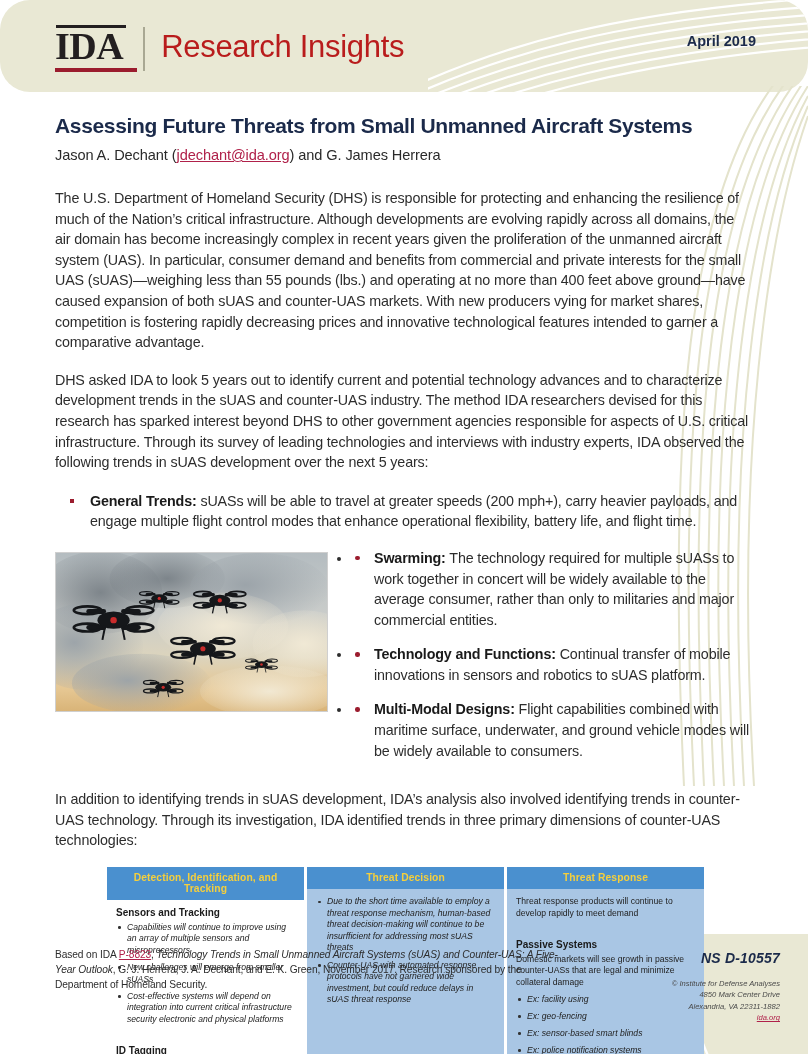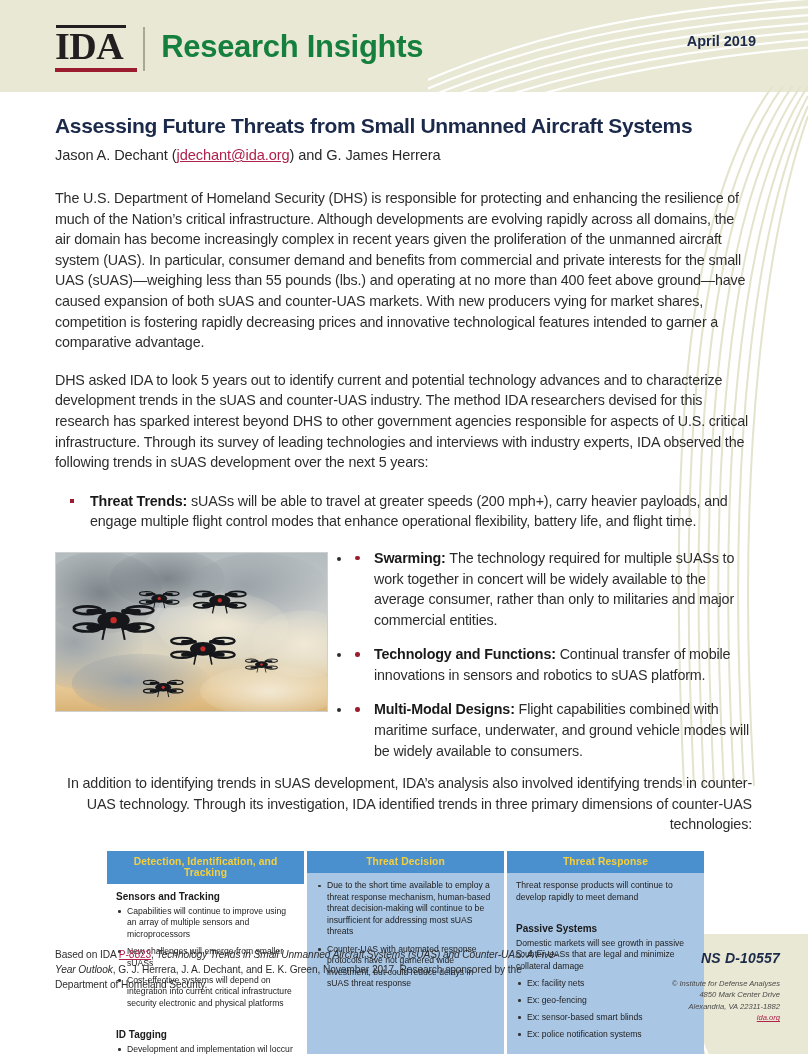--- a/index.html
+++ b/index.html
@@ -19,20 +19,21 @@
     background: #ffffff;
   }
 
   
   .header-band {
     position: absolute;
     left: 0; top: 0;
     width: 808px; height: 92px;
     background: #e9e8d4;
     overflow: hidden;
+    border-radius: 30px;
   }
   .header-band .arcs {
     position: absolute;
     right: -40px; top: -10px;
     width: 420px; height: 110px;
   }
 
   .logo-wrap {
     position: absolute;
     left: 55px; top: 27px;
@@ -62,24 +63,24 @@
     background: #9b1c2e;
   }
   .logo-divider {
     width: 2px;
     height: 44px;
     background: #a9a893;
     margin: 0 16px 0 20px;
   }
   .wordmark {
     font-family: "Liberation Sans", sans-serif;
-    font-weight: bold;
+    font-weight: normal;
     font-size: 31px;
     line-height: 40px;
-    color: #15803d;
+    color: #b91c1c;
     letter-spacing: -0.3px;
   }
 
   .issue-date {
     position: absolute;
     right: 52px; top: 33px;
     font-size: 14.5px;
     font-weight: bold;
     color: #1b2a4a;
   }
@@ -184,32 +185,32 @@
   li.sbullet {
     position: relative;
     padding-left: 22px;
     width: 400px;
     font-size: 14.3px;
     line-height: 20.6px;
     color: #2d2d2d;
     letter-spacing: -0.15px;
     margin-bottom: 14px;
   }
-  li.sbullet:last-child { margin-bottom: 0; }
+  li.sbullet:last-child { margin-bottom: 8px; }
   li.sbullet::before {
     content: "";
     position: absolute;
     left: 3px; top: 8px;
     width: 4.5px; height: 4.5px;
     border-radius: 50%;
     background: #9b1c2e;
   }
   li.sbullet b { color: #1a1a1a; }
 
-  .para-3 { margin-top: 12px; text-align: right; }
+  .para-3 { margin-top: 20px; }
 
   
   .matrix {
     display: flex;
     margin: 16px 0 0 107px;
     width: 597px;
     gap: 3px;
   }
   .mcol {
     flex: 1 1 0;
@@ -237,21 +238,21 @@
   .mcol.blue  .mcol-body { background: #a9c6e4; }
 
   .mcol-body h4 {
     font-size: 10px;
     font-weight: bold;
     color: #1a1a1a;
     margin: 0 0 3px;
   }
   .mcol-body h4.spaced { margin-top: 20px; }
   .mcol-body p.note { margin: 0 0 2px; }
-  .mcol-body ul { list-style: none; margin: 0 0 0 2px; padding: 0; }
+  .mcol-body ul { list-style: none; margin: 0 0 0 2px; padding: 0; font-style: italic; }
   .mcol-body li {
     position: relative;
     padding-left: 9px;
     margin-bottom: 5.5px;
   }
   .mcol-body li::before {
     content: "";
     position: absolute;
     left: 0; top: 4.5px;
     width: 2.6px; height: 2.6px;
@@ -352,21 +353,21 @@
 
     <h1 class="doc-title">Assessing Future Threats from Small Unmanned Aircraft Systems</h1>
 
     <div class="authors"><span>Jason A. Dechant (</span><a class="email" href="#">jdechant@ida.org</a><span>) and G. James Herrera</span></div>
 
     <p class="body-para para-1">The U.S. Department of Homeland Security (DHS) is responsible for protecting and enhancing the resilience of much of the Nation’s critical infrastructure. Although developments are evolving rapidly across all domains, the air domain has become increasingly complex in recent years given the proliferation of the unmanned aircraft system (UAS). In particular, consumer demand and benefits from commercial and private interests for the small UAS (sUAS)—weighing less than 55 pounds (lbs.) and operating at no more than 400 feet above ground—have caused expansion of both sUAS and counter-UAS markets. With new producers vying for market shares, competition is fostering rapidly decreasing prices and innovative technological features intended to garner a comparative advantage.</p>
 
     <p class="body-para para-2">DHS asked IDA to look 5 years out to identify current and potential technology advances and to characterize development trends in the sUAS and counter-UAS industry. The method IDA researchers devised for this research has sparked interest beyond DHS to other government agencies responsible for aspects of U.S. critical infrastructure. Through its survey of leading technologies and interviews with industry experts, IDA observed the following trends in sUAS development over the next 5 years:</p>
 
     <ul class="trends">
-      <li class="trend" id="general-trend"><b>Threat Trends:</b><span> sUASs will be able to travel at greater speeds (200 mph+), carry heavier payloads, and engage multiple flight control modes that enhance operational flexibility, battery life, and flight time.</span></li>
+      <li class="trend" id="general-trend"><b>General Trends:</b><span> sUASs will be able to travel at greater speeds (200 mph+), carry heavier payloads, and engage multiple flight control modes that enhance operational flexibility, battery life, and flight time.</span></li>
     </ul>
 
     <div class="media-row">
 
       <div class="photo">
         <svg viewBox="0 0 273 160" preserveAspectRatio="none">
           <defs>
             <linearGradient id="sky" x1="0" y1="0" x2="0" y2="1">
               <stop offset="0%" stop-color="#b4bcc0"></stop>
               <stop offset="38%" stop-color="#c9ccca"></stop>
@@ -469,21 +470,21 @@
         </div>
       </div>
 
       <div class="mcol blue">
         <div class="mcol-head">Threat Response</div>
         <div class="mcol-body">
           <p class="note">Threat response products will continue to develop rapidly to meet demand</p>
           <h4 class="spaced">Passive Systems</h4>
           <p class="note">Domestic markets will see growth in passive counter-UASs that are legal and minimize collateral damage</p>
           <ul style="margin-top:5px">
-            <li>Ex: facility nets</li>
+            <li>Ex: facility using</li>
             <li>Ex: geo-fencing</li>
             <li>Ex: sensor-based smart blinds</li>
             <li>Ex: police notification systems</li>
           </ul>
         </div>
       </div>
 
     </div>
   </div>
 

